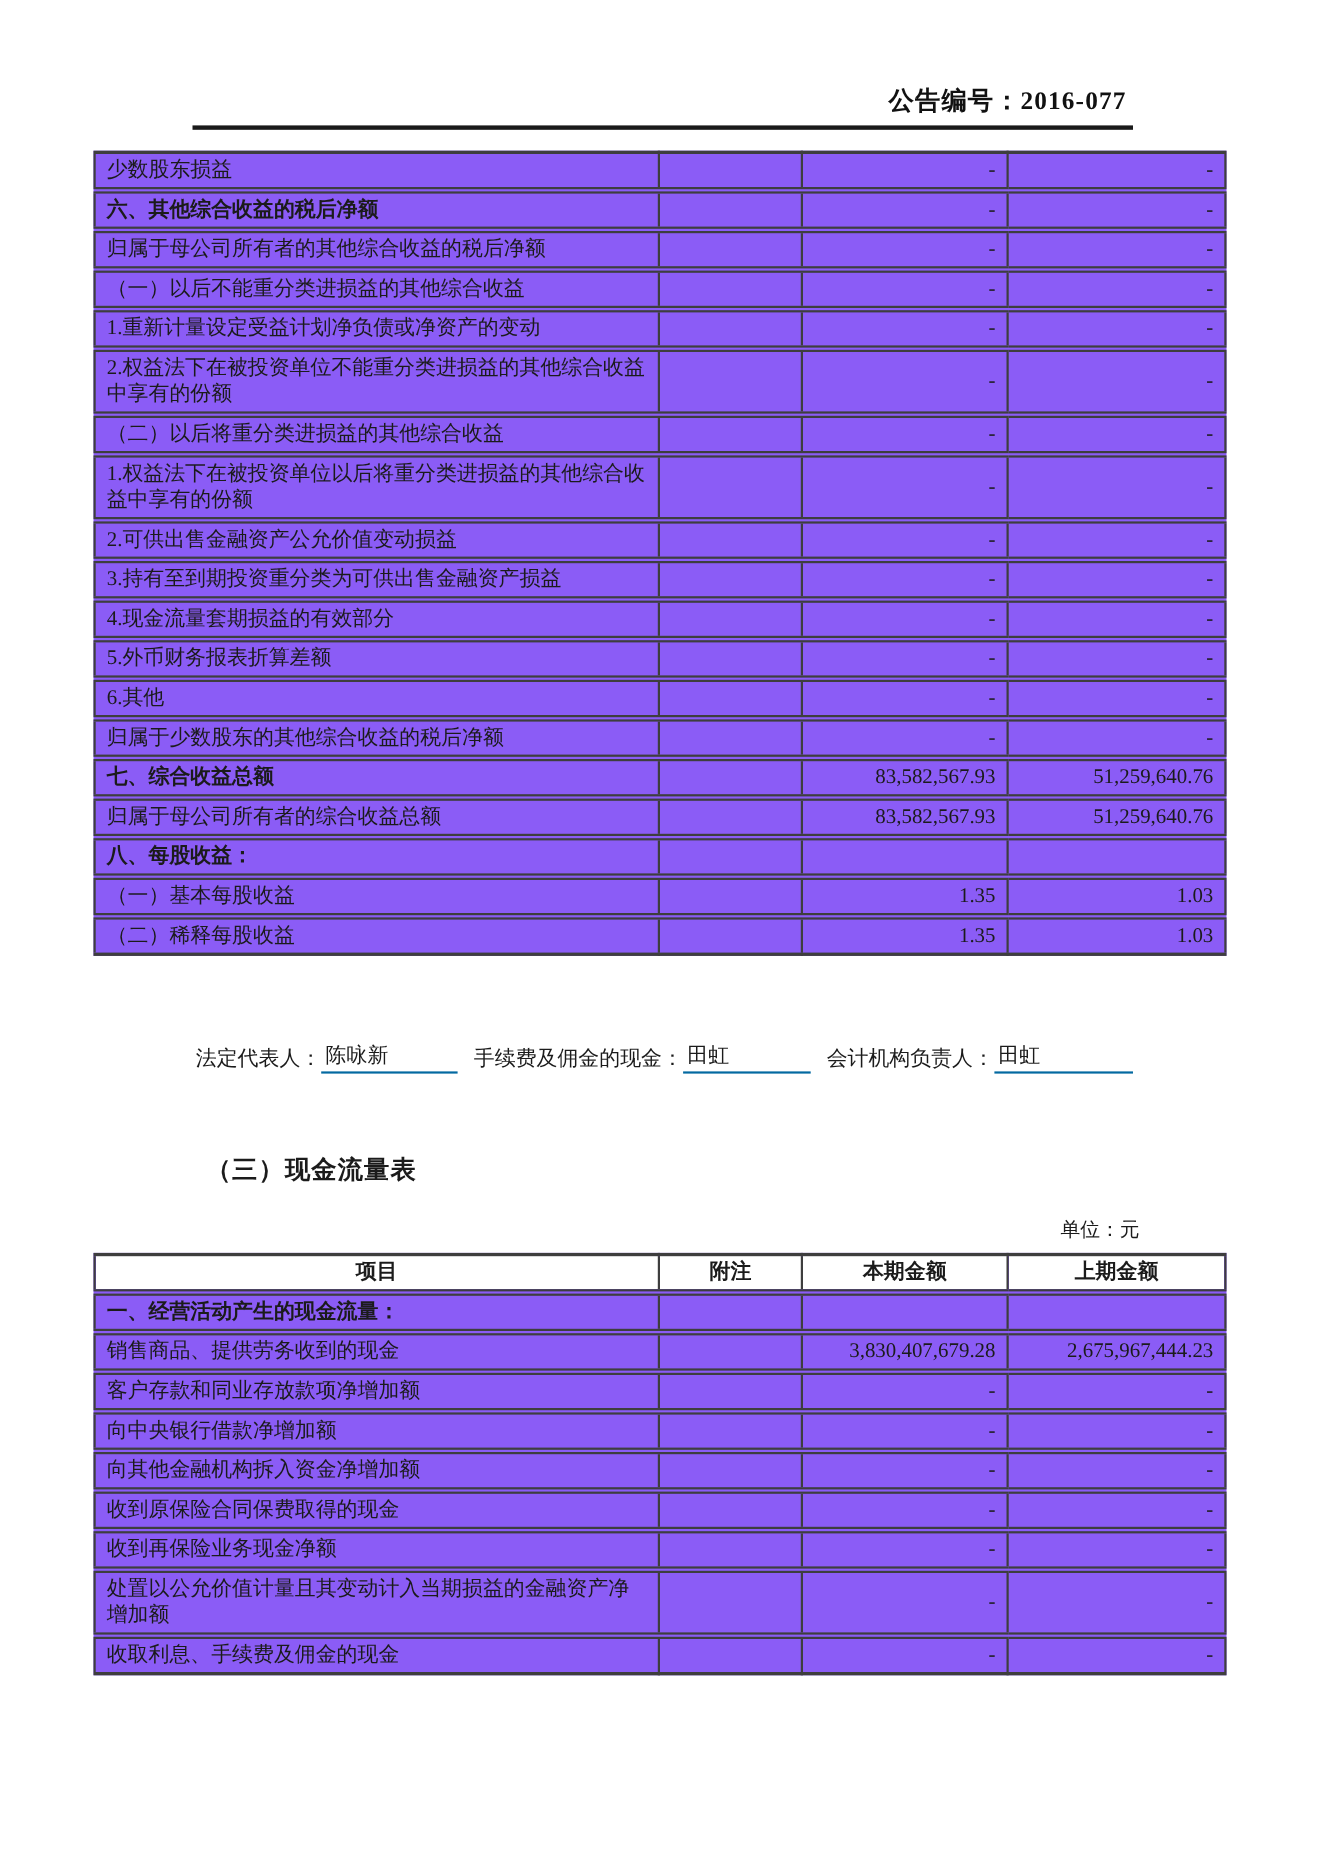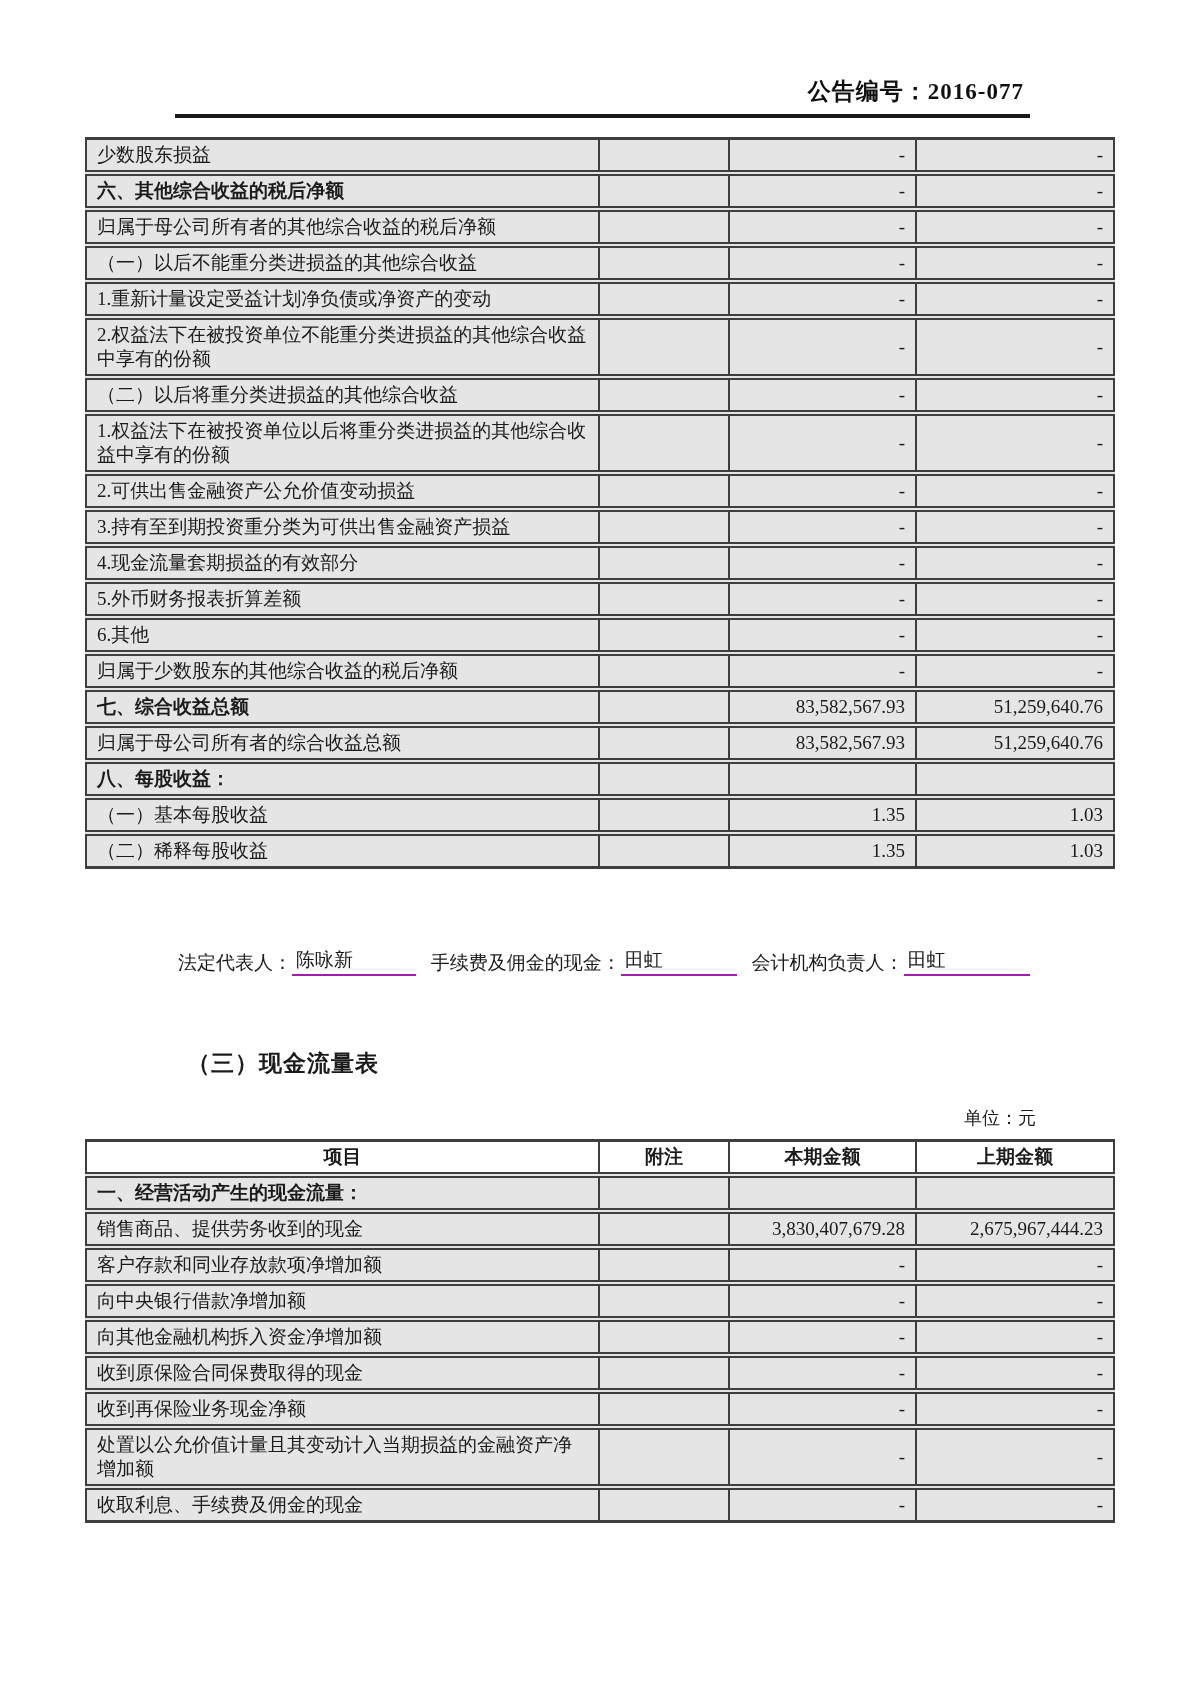--- a/index.html
+++ b/index.html
@@ -17,21 +17,21 @@
     color:#111;
   }
   .header-rule {
     position:absolute; top:114px; left:175px;
     width:855px; height:4px; background:#1a1a1a;
   }
   table.fin {
     position:absolute; left:85px;
     width:1028px;
     border-collapse:collapse; table-layout:fixed;
-    background:#e5e5e5;
+    background:#8b5cf6;
     border:2px solid #3e3e3e; border-top-width:3px; border-bottom-width:3px;
   }
   table.fin td, table.fin th {
     border-right:2px solid #3e3e3e;
     border-bottom:6px double #3e3e3e;
     padding:3px 10px;
     font-size:19px; line-height:24px;
     vertical-align:middle;
     overflow:hidden;
     word-break:break-all;
@@ -53,21 +53,21 @@
     font-family:"Liberation Serif","DejaVu Serif",serif;
   }
   td.bold { font-weight:700;margin-left:48px; }
   .signature {
     position:absolute; top:947px; left:178px;
     font-size:19px; line-height:26px; white-space:nowrap;
   }
   .sig-group { margin-right:10px; }
   .sig-name {
     display:inline-block;
-    border-bottom:2px solid #a21caf;
+    border-bottom:2px solid #0369a1;
     padding:0 2px 1px 4px;
     vertical-align:bottom;
   }
   .sig-name.w1 { min-width:118px; }
   .sig-name.w2 { min-width:110px; }
   .sig-name.w3 { min-width:120px; }
   .section-title {
     position:absolute; top:1048px; left:187px;
     font-size:23px; font-weight:700; letter-spacing:1px;
   }

